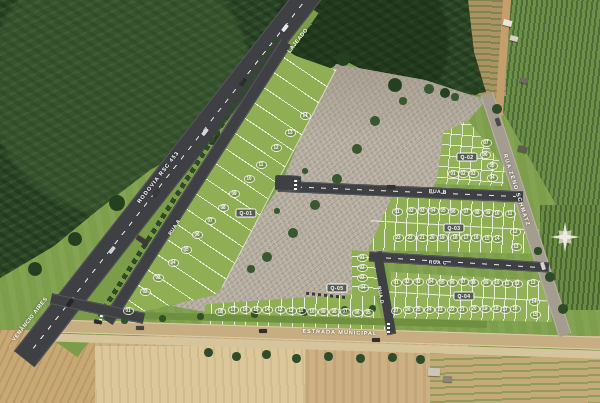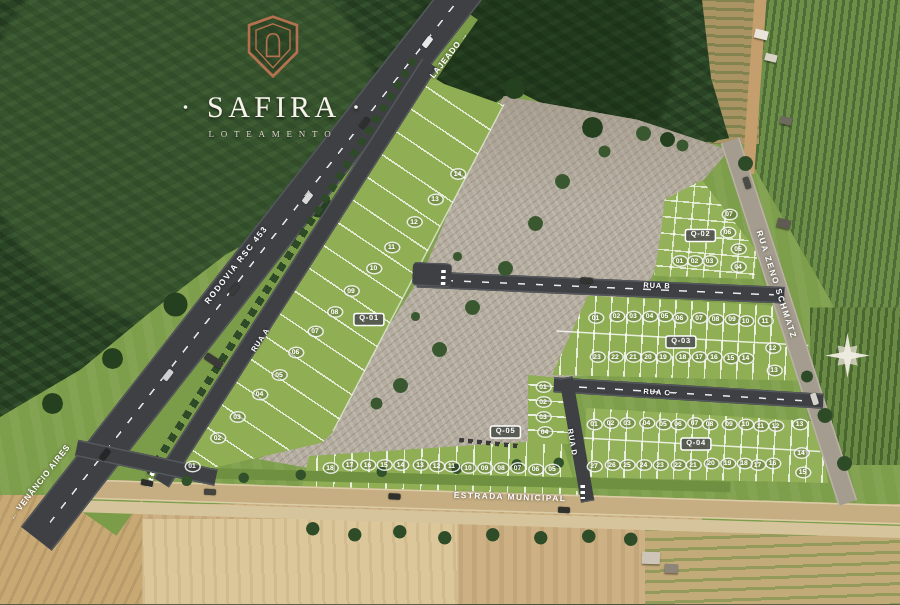--- a/index.html
+++ b/index.html
@@ -259,25 +259,14 @@
       <div class="lot-badge" style="left: 220px; top: 312px;">18</div>
     </div>
 
   <div class="abs" style="left:550px;top:222px;z-index:8;">
     <svg viewBox="0 0 32 32" width="30" height="30">
       <path d="M16 6 L20 12 L26 16 L20 20 L16 26 L12 20 L6 16 L12 12 Z" fill="#d8d3c6" opacity="0.85" transform="rotate(45 16 16)"></path>
       <path d="M16 0 L18.5 13.5 L32 16 L18.5 18.5 L16 32 L13.5 18.5 L0 16 L13.5 13.5 Z" fill="#efece3" opacity="0.95"></path>
     </svg>
   </div>
 
-  <div class="logo">
-    <div>
-      <svg viewBox="0 0 36 44" width="34" height="42">
-        <path d="M18 1 L35 7 L35 26 L18 43 L1 26 L1 7 Z" fill="rgba(10,20,10,0.2)" stroke="#b5714f" stroke-width="2"></path>
-        <path d="M18 6 L30 10.5 L30 24 L18 37 L6 24 L6 10.5 Z" fill="none" stroke="#b5714f" stroke-width="1"></path>
-        <path d="M13.5 29 L13.5 19 Q13.5 13 18 13 Q22.5 13 22.5 19 L22.5 29 Z" fill="none" stroke="#b5714f" stroke-width="1.2"></path>
-      </svg>
-    </div>
-    <div class="logo-title">· SAFIRA ·</div>
-    <div class="logo-sub">LOTEAMENTO</div>
-  </div>
 
 </div>
 
 </body></html>

